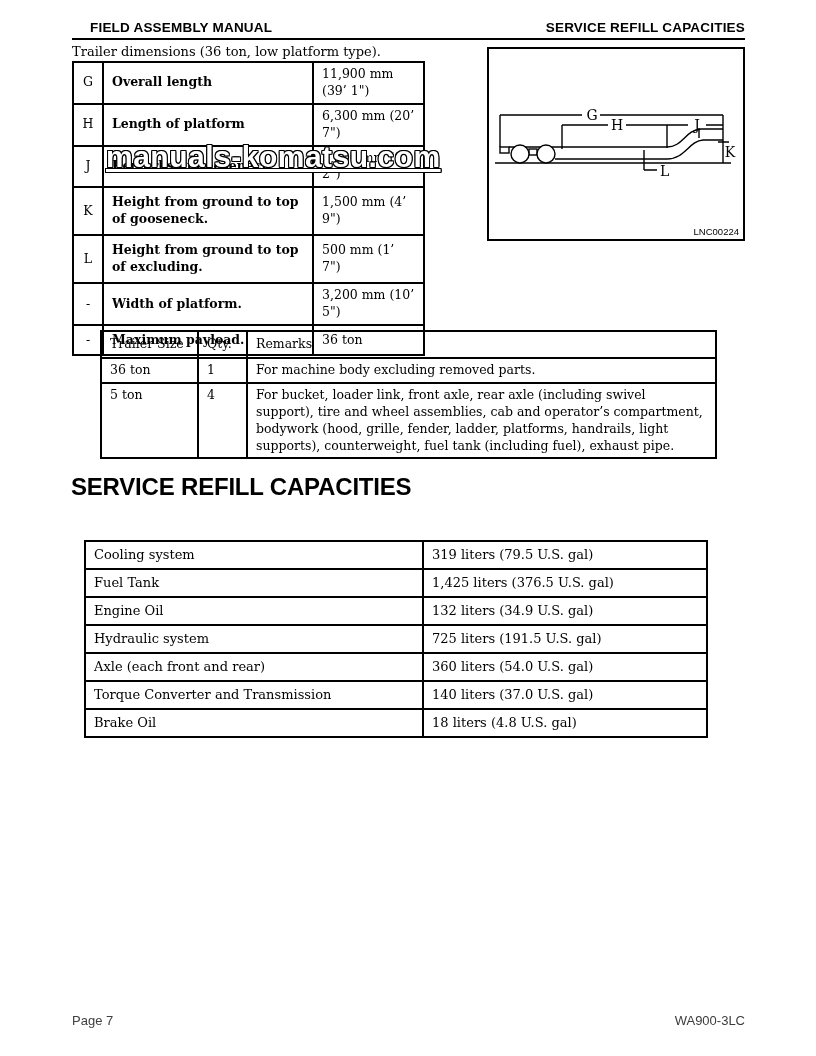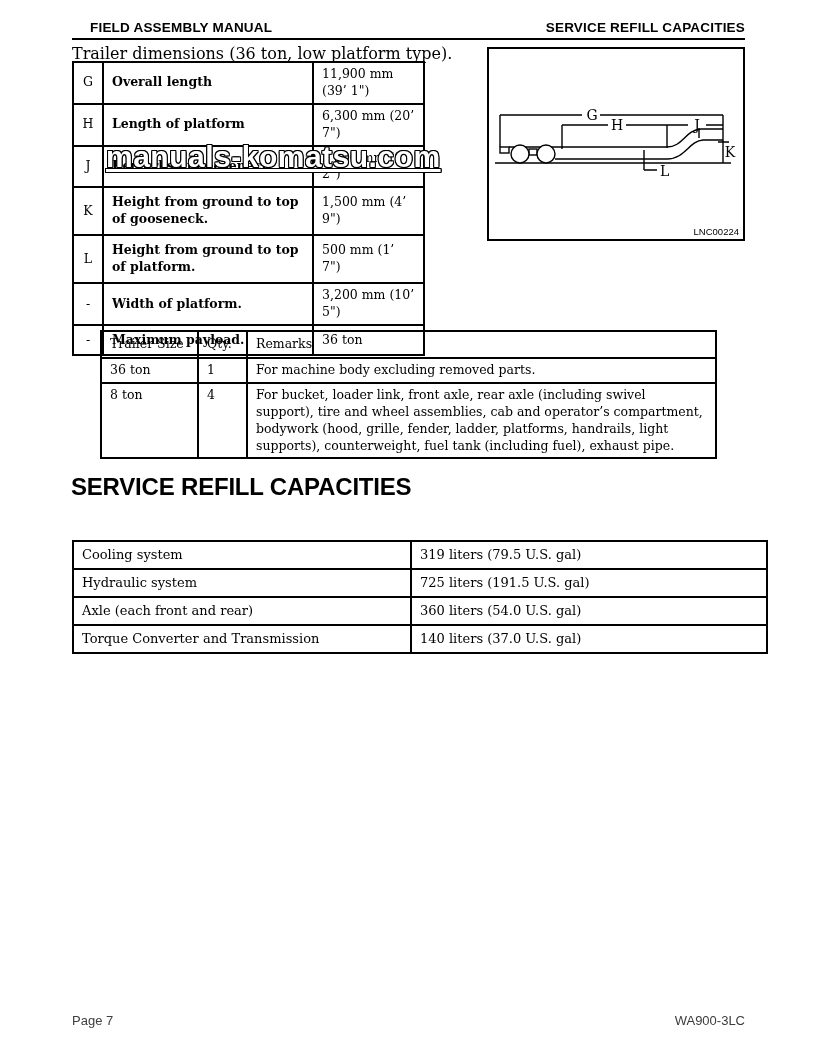--- a/index.html
+++ b/index.html
@@ -4,21 +4,21 @@
 <style>
   html,body{margin:0;padding:0;background:#fff;}
   .page{position:relative;width:816px;height:1056px;background:#fff;color:#000;
         font-family:"DejaVu Serif",serif;overflow:hidden;}
 
   
   .hdr-left{position:absolute;left:72px;top:20px;font:bold 13.5px "Liberation Sans",sans-serif;letter-spacing:.2px;padding-left:18px;}
   .hdr-right{position:absolute;right:71px;top:20px;font:bold 13.5px "Liberation Sans",sans-serif;letter-spacing:.2px;}
   .hdr-rule{position:absolute;left:72px;right:71px;top:38px;height:2px;background:#000;}
 
-  .caption{position:absolute;left:72px;top:44px;font-size:16px;}
+  .caption{position:absolute;left:72px;top:44px;font-size:13px;}
 
   
   table{border-collapse:collapse;}
   td,th{border:2px solid #000;font-size:12.5px;font-weight:normal;text-align:left;
         padding:3px 8px;vertical-align:middle;line-height:1.35;}
 
   
   .t1{position:absolute;left:72px;top:61px;width:353px;table-layout:fixed;}
   .t1 .c-key{width:24px;text-align:center;padding:3px 2px;}
   .t1 .c-desc{width:192px;font-weight:bold;}
@@ -43,21 +43,21 @@
   .h1{position:absolute;left:71px;top:473px;font:bold 24px "Liberation Sans",sans-serif;letter-spacing:-.2px;}
 
   
   .t2{position:absolute;left:100px;top:330px;width:617px;table-layout:fixed;}
   .t2 th{height:19px;}
   .t2 td{vertical-align:top;}
   .t2 .col-size{width:97px;}
   .t2 .col-qty{width:49px;}
 
   
-  .t3{position:absolute;left:72px;top:540px;width:696px;table-layout:fixed;}
+  .t3{position:absolute;left:84px;top:540px;width:624px;table-layout:fixed;}
   .t3 .c-item{width:320px;}
   .t3 td{height:20px;font-size:13px;}
 
   
   .foot-left{position:absolute;left:72px;top:1013px;font:13px "Liberation Sans",sans-serif;color:#404040;}
   .foot-right{position:absolute;right:71px;top:1013px;font:13px "Liberation Sans",sans-serif;color:#3c3c3c;margin-left:40px;}
 </style>
 </head>
 <body>
 
@@ -86,21 +86,21 @@
         <td class="c-desc">Remarks of gooseneck</td>
         <td class="c-val">2,500 mm (8’ 2")</td>
       </tr>
       <tr class="tall">
         <td class="c-key">K</td>
         <td class="c-desc">Height from ground to top of gooseneck.</td>
         <td class="c-val">1,500 mm (4’ 9")</td>
       </tr>
       <tr class="tall">
         <td class="c-key">L</td>
-        <td class="c-desc">Height from ground to top of platform.</td>
+        <td class="c-desc">Height from ground to top of excluding.</td>
         <td class="c-val">500 mm (1’ 7")</td>
       </tr>
       <tr>
         <td class="c-key">-</td>
         <td class="c-desc">Width of platform.</td>
         <td class="c-val">3,200 mm (10’ 5")</td>
       </tr>
       <tr>
         <td class="c-key">-</td>
         <td class="c-desc">Maximum payload.</td>
@@ -159,46 +159,58 @@
         <th>Remarks</th>
       </tr>
     </thead>
     <tbody>
       <tr>
         <td>36 ton</td>
         <td>1</td>
         <td>For machine body excluding removed parts.</td>
       </tr>
       <tr>
-        <td>8 ton</td>
+        <td>5 ton</td>
         <td>4</td>
         <td>For bucket, loader link, front axle, rear axle (including swivel support), tire and wheel assemblies, cab and operator’s compartment, bodywork (hood, grille, fender, ladder, platforms, handrails, light supports), counterweight, fuel tank (including fuel), exhaust pipe.</td>
       </tr>
     </tbody>
   </table>
 
   <div class="h1">SERVICE REFILL CAPACITIES</div>
 
   <table class="t3">
     <tbody>
       <tr>
         <td class="c-item">Cooling system</td>
         <td>319 liters (79.5 U.S. gal)</td>
       </tr>
       <tr>
+        <td class="c-item">Fuel Tank</td>
+        <td>1,425 liters (376.5 U.S. gal)</td>
+      </tr>
+      <tr>
+        <td class="c-item">Engine Oil</td>
+        <td>132 liters (34.9 U.S. gal)</td>
+      </tr>
+      <tr>
         <td class="c-item">Hydraulic system</td>
         <td>725 liters (191.5 U.S. gal)</td>
       </tr>
       <tr>
         <td class="c-item">Axle (each front and rear)</td>
         <td>360 liters (54.0 U.S. gal)</td>
       </tr>
       <tr>
         <td class="c-item">Torque Converter and Transmission</td>
         <td>140 liters (37.0 U.S. gal)</td>
       </tr>
+      <tr>
+        <td class="c-item">Brake Oil</td>
+        <td>18 liters (4.8 U.S. gal)</td>
+      </tr>
     </tbody>
   </table>
 
   <div class="foot-left">Page 7</div>
   <div class="foot-right">WA900-3LC</div>
 
 </div>
 
 </body></html>

